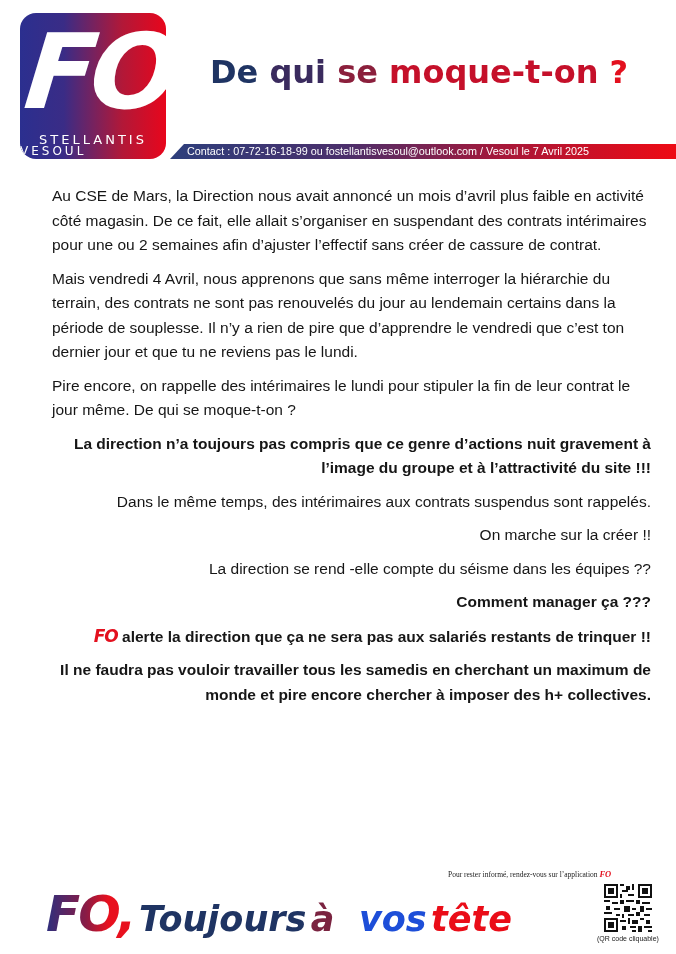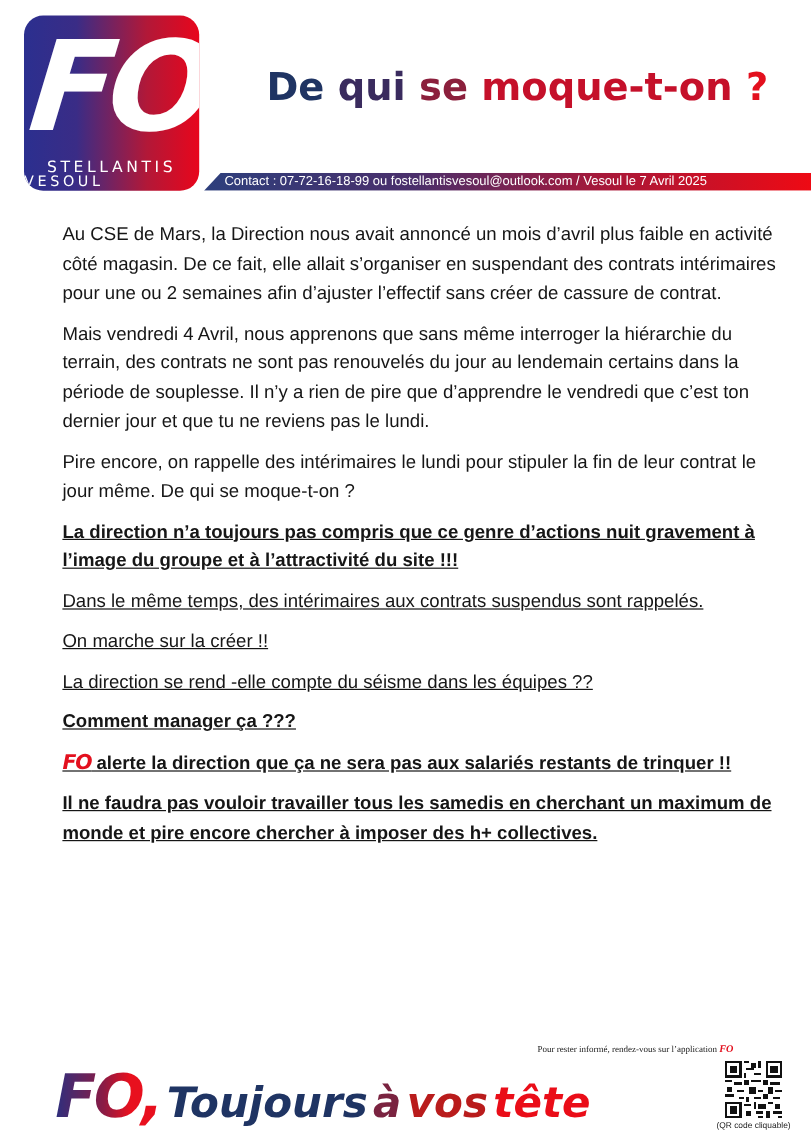--- a/index.html
+++ b/index.html
@@ -28,21 +28,21 @@
     position: absolute; left: 0; top: 132px; width: 146px; 
     font-size: 12px; letter-spacing: 3px; color: #fff; line-height: 12px;
     font-family: "DejaVu Sans", sans-serif;
   }
 
   
   .headline {
     position: absolute; left: 210px; top: 52px; white-space: nowrap;
     font-family: "DejaVu Sans", sans-serif; font-weight: bold; font-size: 32px; line-height: 40px;
   }
-  .headline .w1 { color: #1f3463; margin-left: 12px; }
+  .headline .w1 { color: #1f3463; }
   .headline .w2 { color: #3a2b5e; }
   .headline .w3 { color: #8b1f3c; }
   .headline .w4 { color: #c5102a; }
   .headline .w5 { color: #e3101e; }
 
   
   .contact-bar {
     position: absolute; left: 170px; top: 144px; width: 506px; height: 15px;
     background: linear-gradient(90deg, #2d3f7c 0%, #4b2f6b 35%, #a5183a 65%, #ee0a14 100%);
     clip-path: polygon(14px 0, 100% 0, 100% 100%, 0 100%);
@@ -51,41 +51,41 @@
     position: absolute; left: 17px; top: 0; line-height: 15px; font-size: 10.8px;
     color: #ffffff; white-space: nowrap;
   }
 
   
   .content {
     position: absolute; left: 27px; top: 184px; width: 624px;
     font-size: 15.5px; line-height: 24.5px; color: #161616;
   }
   .content p { margin-bottom: 9px; margin-left: 25px; }
-  .content .c { text-align: left; text-decoration: underline; }
+  .content .c { text-align: right; }
   .content .b { font-weight: bold; }
   .content .fo-inline {
     color: #e3101e; font-weight: bold; font-style: italic; font-size: 17px;
     font-family: "DejaVu Sans", sans-serif; letter-spacing: -1px;
   }
 
   
   .footer-slogan {
     position: absolute; left: 46px; top: 884px; white-space: nowrap; line-height: 60px;
   }
   .footer-slogan .fo-big {
     font-family: "DejaVu Sans", sans-serif; font-weight: bold; font-style: italic;
     font-size: 50px; letter-spacing: -2px;
     background: linear-gradient(90deg, #2d2f7e 0%, #8a1b45 45%, #e8101e 70%);
     -webkit-background-clip: text; background-clip: text; color: transparent;
   }
   .footer-slogan .t { font-family: "DejaVu Sans", sans-serif; font-weight: bold; font-style: italic; font-size: 35px; }
   .footer-slogan .t1 { color: #1f3463; }
   .footer-slogan .t2 { color: #7a2340; }
-  .footer-slogan .t3 { color: #b91c1c; }
+  .footer-slogan .t3 { color: #1d4ed8; margin-left: 20px; }
   .footer-slogan .t4 { color: #ea0d18; }
 
   .app-note {
     position: absolute; left: 448px; top: 869px; font-size: 7.5px; color: #222; white-space: nowrap;
     line-height: 10px;
     font-family: Liberation Serif, serif;
   }
   .app-note .fo-small { color: #e3101e; font-weight: bold; font-style: italic; font-size: 8.5px; }
 
   .qr {

